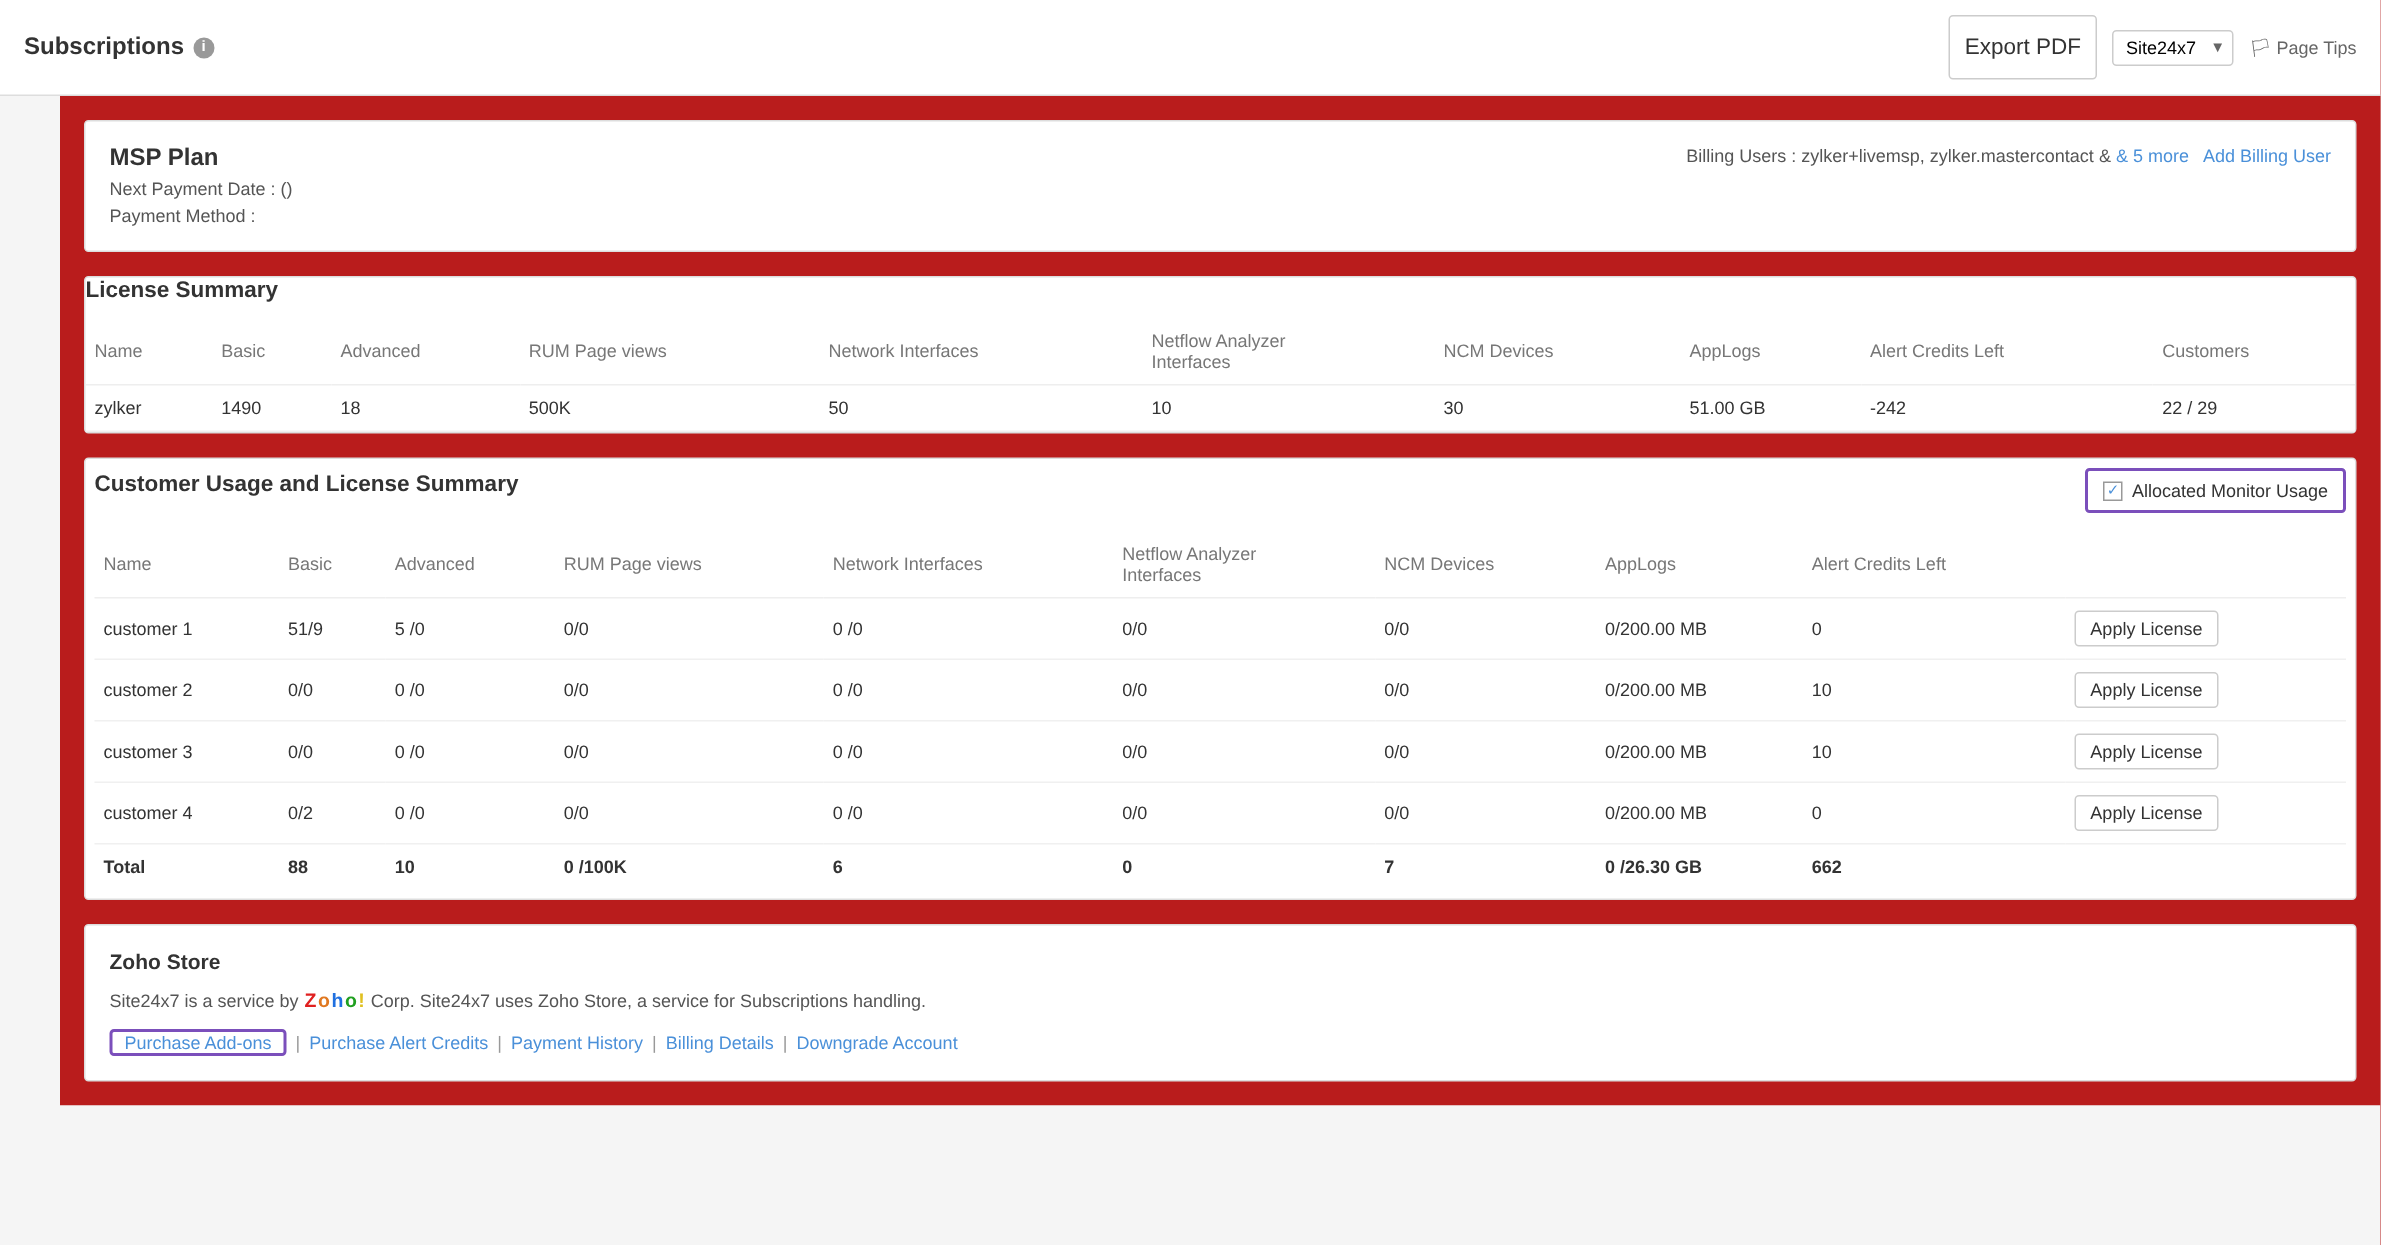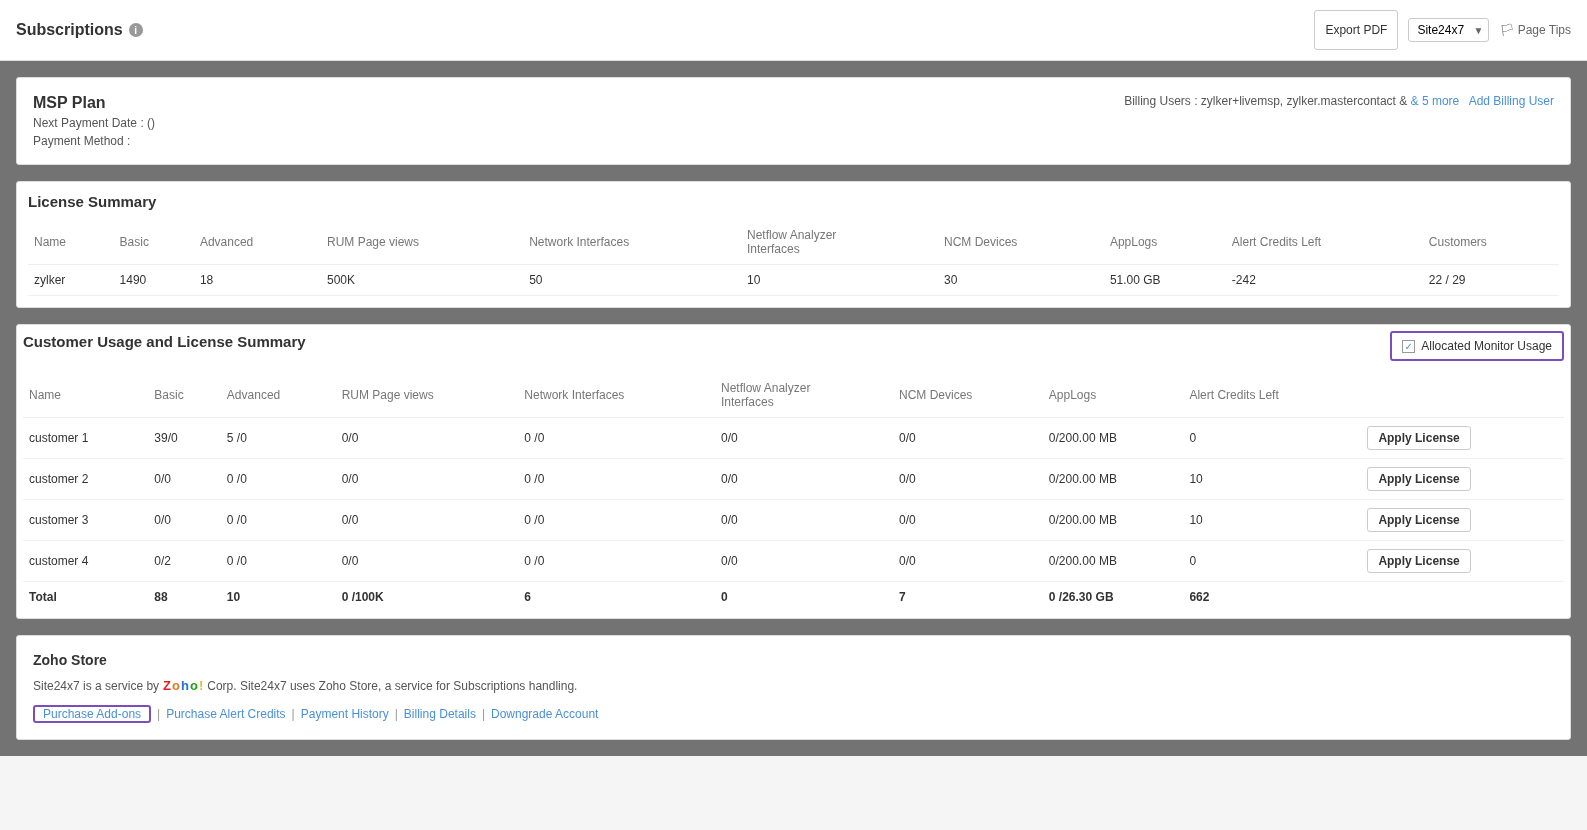--- a/index.html
+++ b/index.html
@@ -36,21 +36,21 @@
       display: flex;
       align-items: center;
       gap: 10px;
     }
     .export-pdf-btn {
       padding: 12px 10px;
       border: 1px solid #ccc;
       background: #fff;
       border-radius: 3px;
       cursor: pointer;
-      font-size: 12px;
+      font-size: 15px;
       color: #333;
     }
     .site-select {
       padding: 4px 24px 4px 8px;
       border: 1px solid #ccc;
       border-radius: 3px;
       font-size: 12px;
       background: #fff;
       cursor: pointer;
       appearance: none;
@@ -59,21 +59,22 @@
       color: #666;
       font-size: 12px;
       text-decoration: none;
       display: flex;
       align-items: center;
       gap: 3px;
     }
 
     .main-content {
       padding: 16px;
-      background: #737373;
+      background: #b91c1c;
+      margin-left: 40px;
     }
 
     .plan-card {
       background: #fff;
       border: 1px solid #ddd;
       border-radius: 3px;
       padding: 16px;
       margin-bottom: 16px;
     }
     .plan-header {
@@ -104,21 +105,21 @@
       font-size: 15px;
       font-weight: bold;
       color: #333;
       margin-bottom: 10px;
     }
 
     .license-summary-section {
       background: #fff;
       border: 1px solid #ddd;
       border-radius: 3px;
-      padding: 11px;
+      padding: 0;
       margin-bottom: 16px;
     }
 
     table {
       width: 100%;
       border-collapse: collapse;
       font-size: 12px;
     }
     thead tr {
       border-bottom: 1px solid #eee;
@@ -181,21 +182,20 @@
     }
 
     .apply-license-btn {
       padding: 4px 10px;
       border: 1px solid #ccc;
       background: #fff;
       border-radius: 3px;
       cursor: pointer;
       font-size: 12px;
       color: #333;
-      font-weight: bold;
     }
 
     .zoho-store-section {
       background: #fff;
       border: 1px solid #ddd;
       border-radius: 3px;
       padding: 16px;
     }
     .zoho-store-title {
       font-size: 14px;
@@ -362,21 +362,21 @@
           <th>Netflow Analyzer<br>Interfaces</th>
           <th>NCM Devices</th>
           <th>AppLogs</th>
           <th>Alert Credits Left</th>
           <th></th>
         </tr>
       </thead>
       <tbody id="customer-rows">
       <tr>
     <td>customer 1</td>
-    <td>39/0</td>
+    <td>51/9</td>
     <td>5 /0</td>
     <td>0/0</td>
     <td>0 /0</td>
     <td>0/0</td>
     <td>0/0</td>
     <td>0/200.00 MB</td>
     <td>0</td>
     <td><button class="apply-license-btn">Apply License</button></td>
   </tr>
           <tr>

